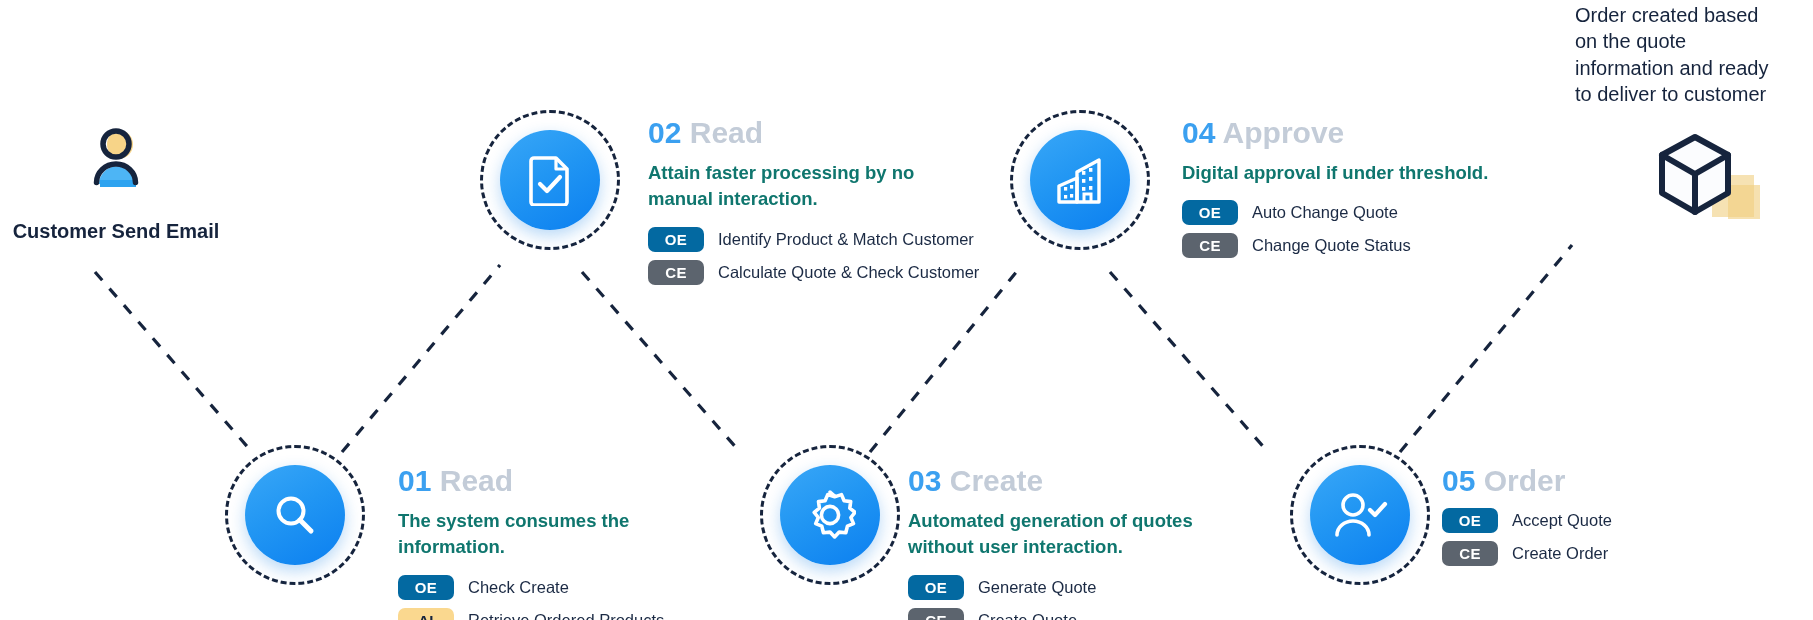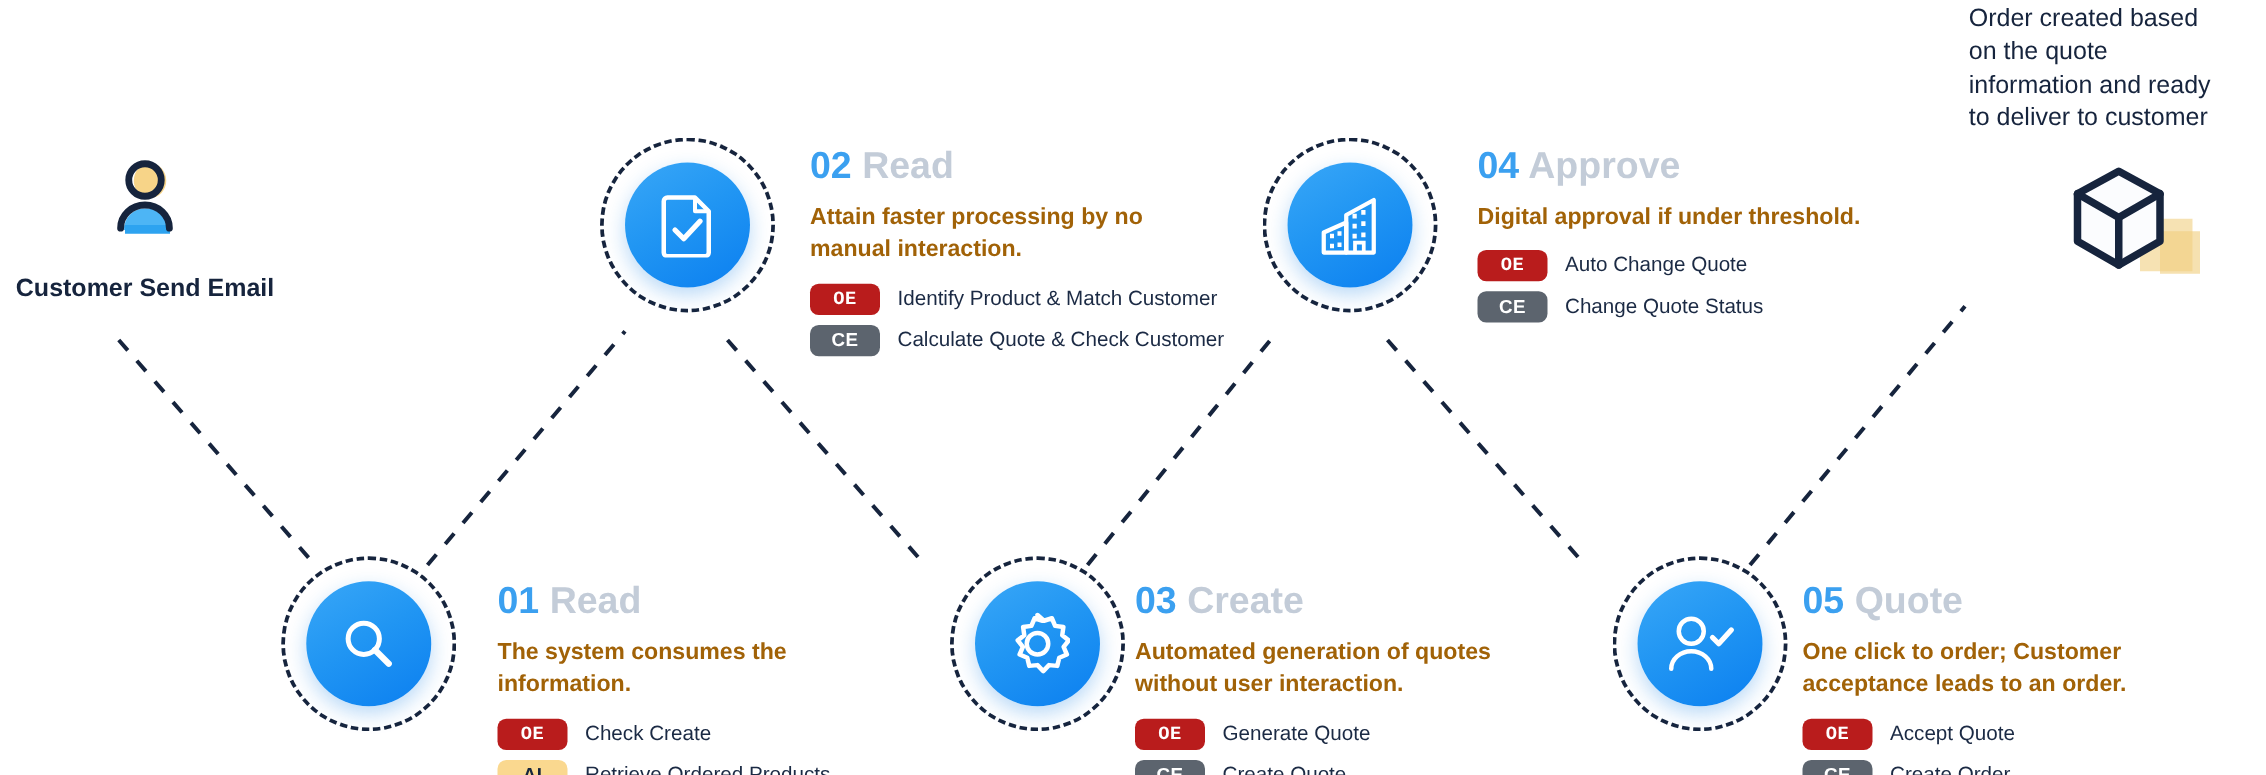--- a/index.html
+++ b/index.html
@@ -35,31 +35,31 @@
   
   .step{position:absolute;}
   .step-head{
     font-size:30px;font-weight:700;line-height:1;
     margin:0 0 12px 0;white-space:nowrap;
   }
   .step-head .num{color:#3ba0f0;}
   .step-head .word{color:#c3ccd8;}
   .step-desc{
     font-size:18.5px;font-weight:700;line-height:1.42;
-    color:#a16207;margin:0 0 14px 0;white-space:pre-line;
+    color:#0f766e;margin:0 0 14px 0;white-space:pre-line;
   }
   .taglist{display:flex;flex-direction:column;gap:8px;}
   .tagrow{display:flex;align-items:center;gap:14px;}
   .badge{
     width:56px;height:25px;border-radius:7px;
     display:flex;align-items:center;justify-content:center;
     font-size:15px;font-weight:700;letter-spacing:.3px;
     flex:0 0 auto;
   }
-  .badge.oe{background:#b91c1c;color:#ffffff;font-family:Liberation Mono, monospace;}
+  .badge.oe{background:#0369a1;color:#ffffff;}
   .badge.ce{background:#5c646e;color:#ffffff;text-align:right;}
   .badge.ai{background:#fad88f;color:#16243d;}
   .tagtext{font-size:16.5px;font-weight:400;color:#1b2a44;white-space:nowrap;}
 
   
   .customer{position:absolute;left:0;top:122px;width:232px;text-align:center;}
   .customer .glyph{height:78px;display:flex;align-items:center;justify-content:center;}
   .customer .caption{
     font-size:20px;font-weight:700;color:#16243d;margin-top:20px;white-space:nowrap;
   }
@@ -236,24 +236,22 @@
       <div class="tagrow">
         <span class="badge ce">CE</span>
         <span class="tagtext">Change Quote Status</span>
       </div>
     </div>
   </div>
 
   <div class="step" style="left:1442px;top:466px;">
     <div class="step-head">
       <span class="num">05</span>
-      <span class="word">Quote</span>
-    </div>
-    <div class="step-desc">One click to order; Customer
-acceptance leads to an order.</div>
+      <span class="word">Order</span>
+    </div>
     <div class="taglist">
       <div class="tagrow">
         <span class="badge oe">OE</span>
         <span class="tagtext">Accept Quote</span>
       </div>
       <div class="tagrow">
         <span class="badge ce">CE</span>
         <span class="tagtext">Create Order</span>
       </div>
     </div>

